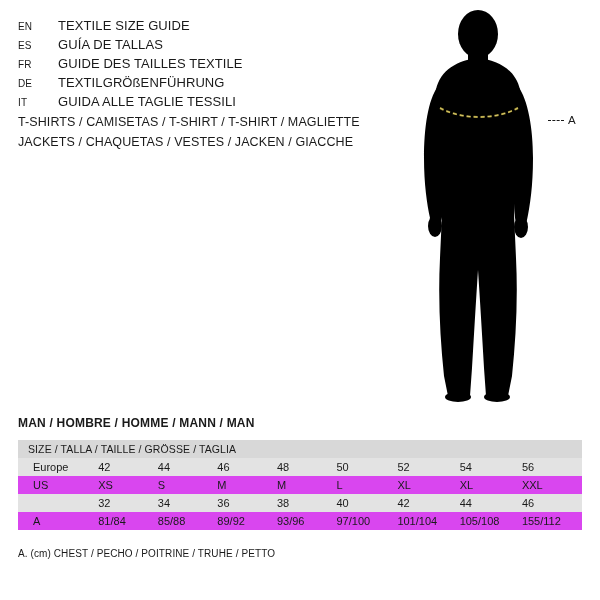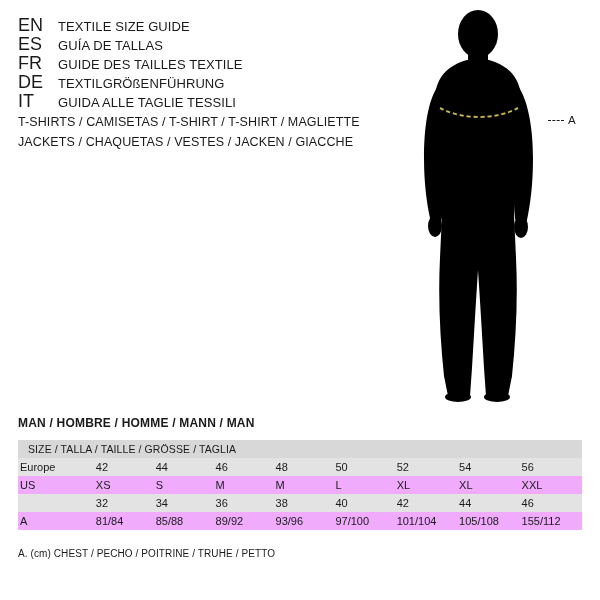--- a/index.html
+++ b/index.html
@@ -27,21 +27,21 @@
     display: flex;
     align-items: baseline;
     height: 19px;
     line-height: 19px;
     font-size: 12.5px;
     letter-spacing: 0.1px;
   }
   .lang-code {
     width: 40px;
     flex: 0 0 40px;
-    font-size: 18px;
+    font-size: 10px;
   }
   .lang-text {
     flex: 1 1 auto;
     font-size: 13px;
   }
 
   
   .cat-block {
     position: absolute;
     left: 18px; top: 112px;
@@ -97,23 +97,23 @@
     font-weight: normal;
     vertical-align: middle;
   }
   table.size-table th.hdr {
     background: #d8d8d8;
     font-size: 10.5px;
     letter-spacing: 0.1px;
     padding-left: 10px;
   }
   table.size-table tr.shade td { background: #e3e3e3; }
-  table.size-table tr.plain td { background: #f0abfc; }
+  table.size-table tr.plain td { background: #d946ef; }
   table.size-table td.label {
-    padding-left: 2px;
+    padding-left: 15px;
     width: 86px;
   }
   table.size-table td.val {
     width: 68px;
     padding-left: 2px;
   }
   .footnote {
     position: absolute;
     left: 18px; top: 548px;
     font-size: 10px;

